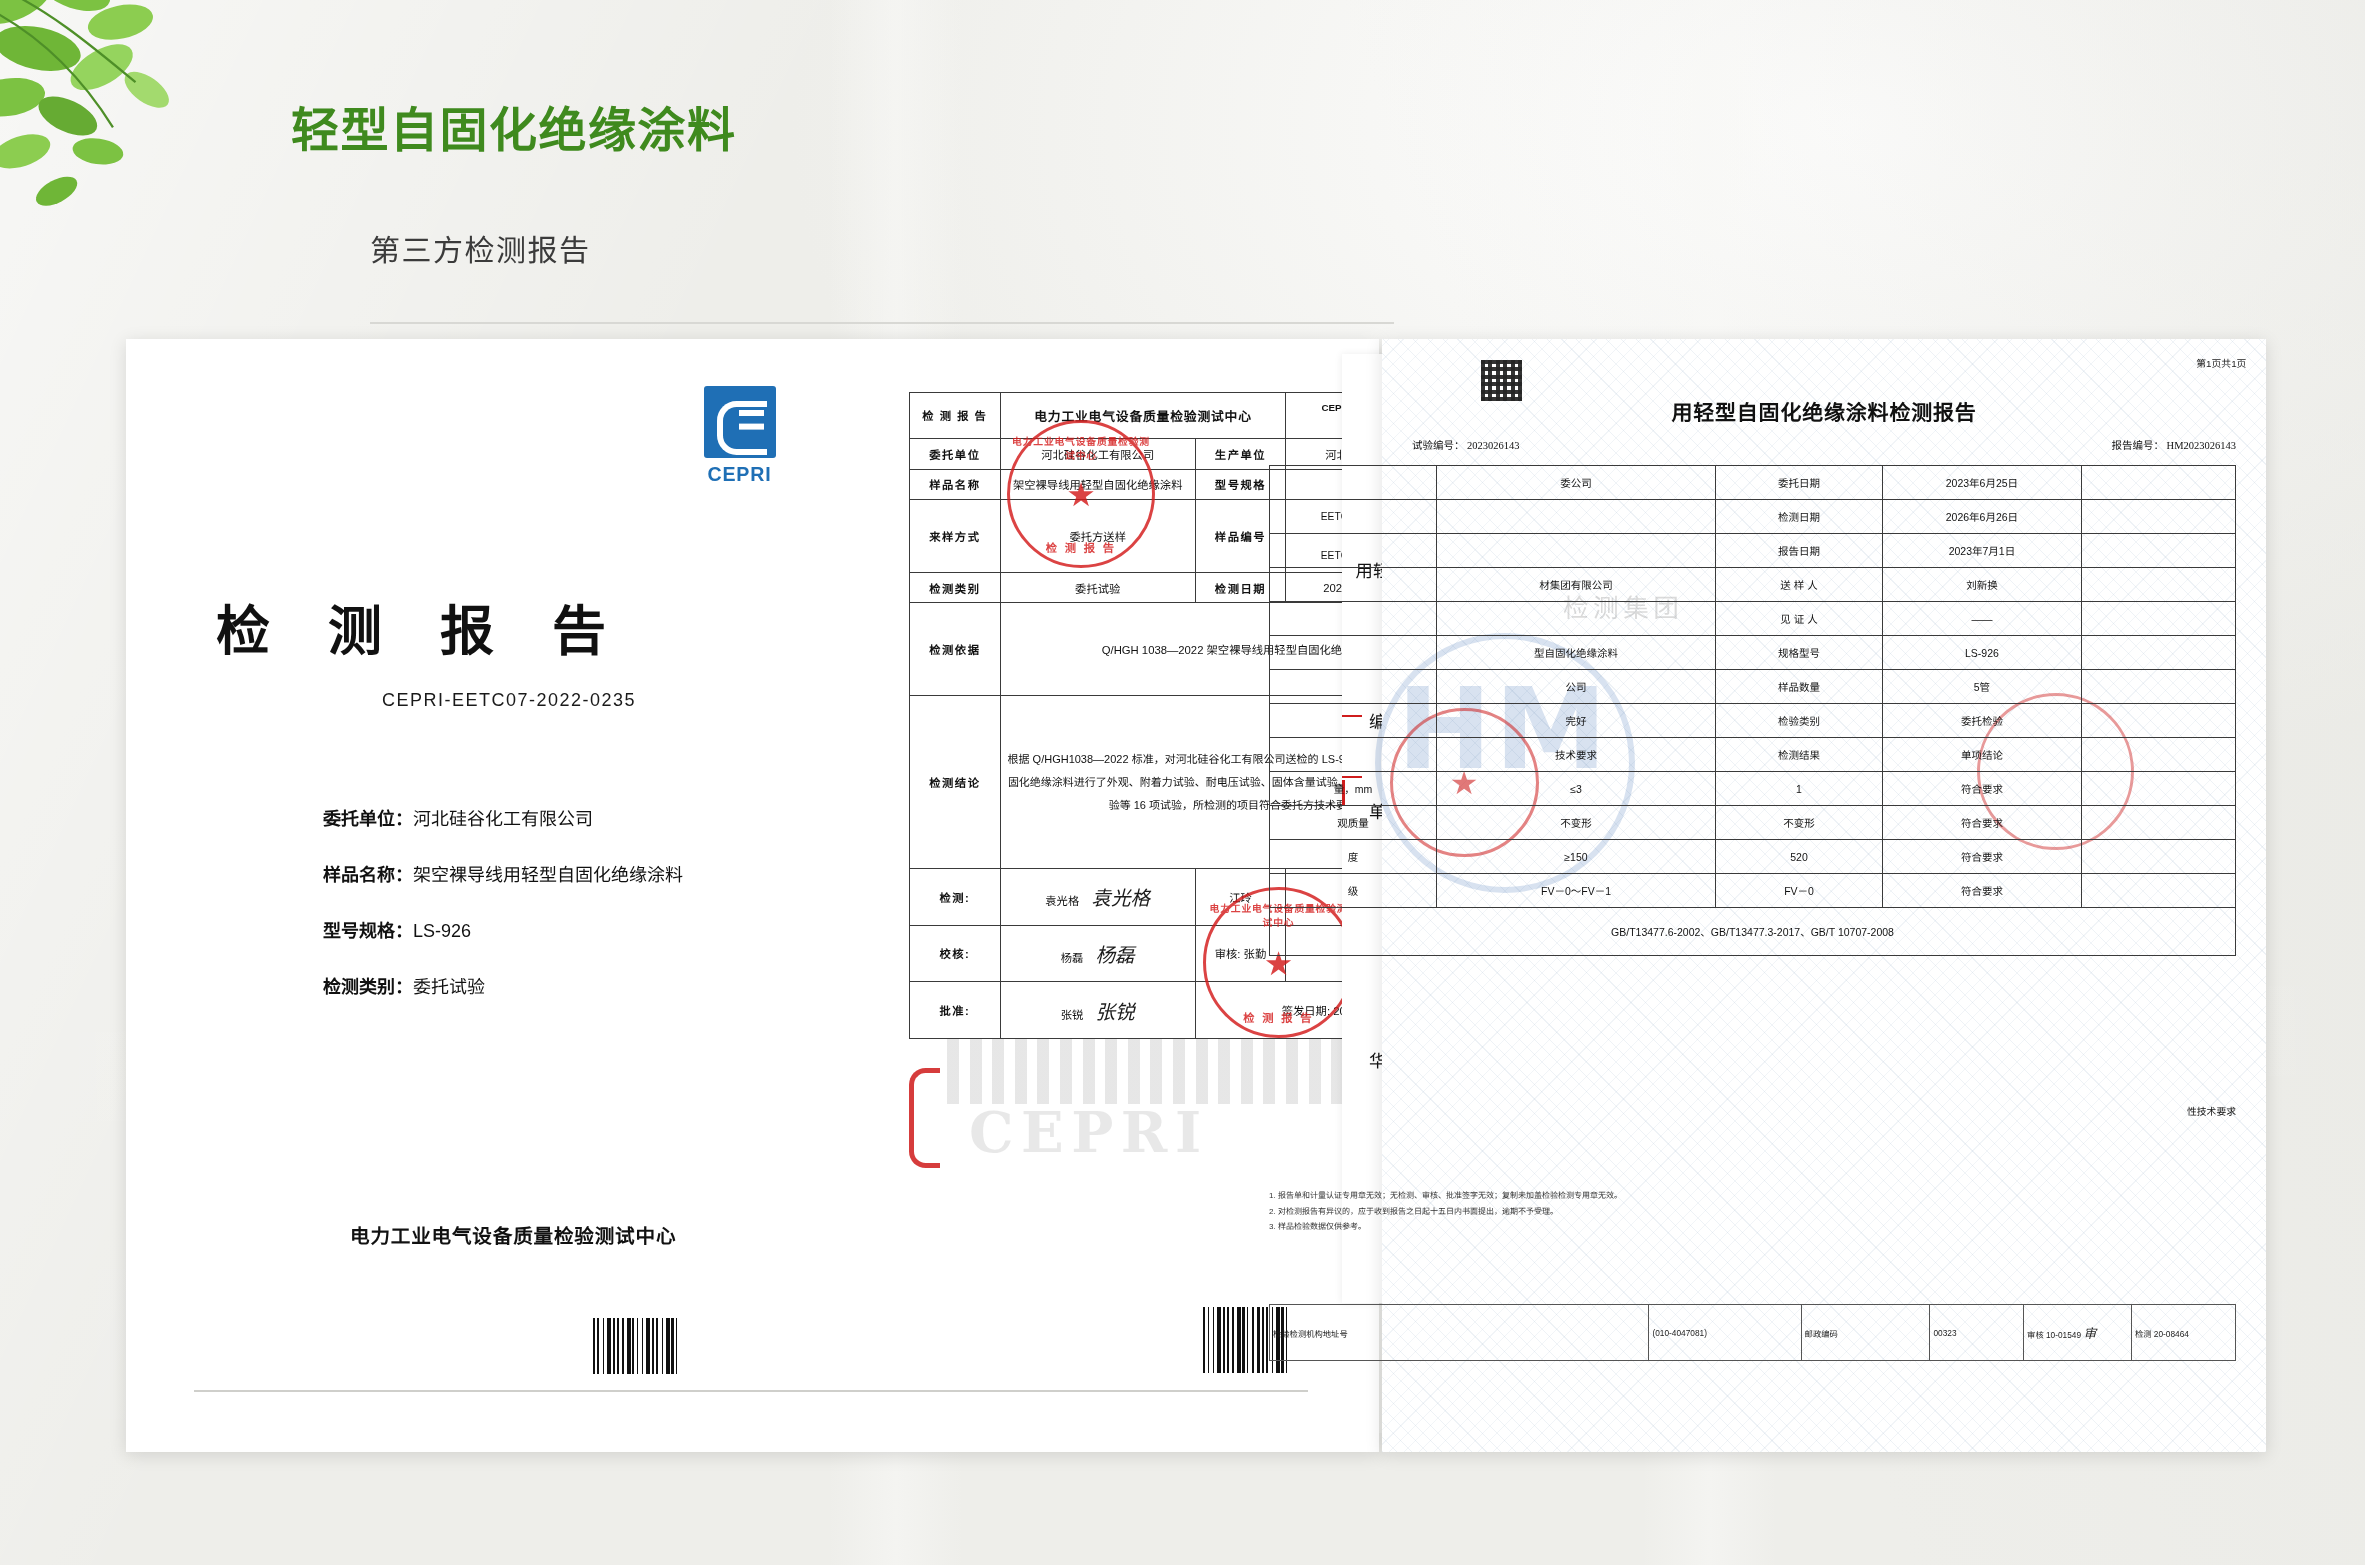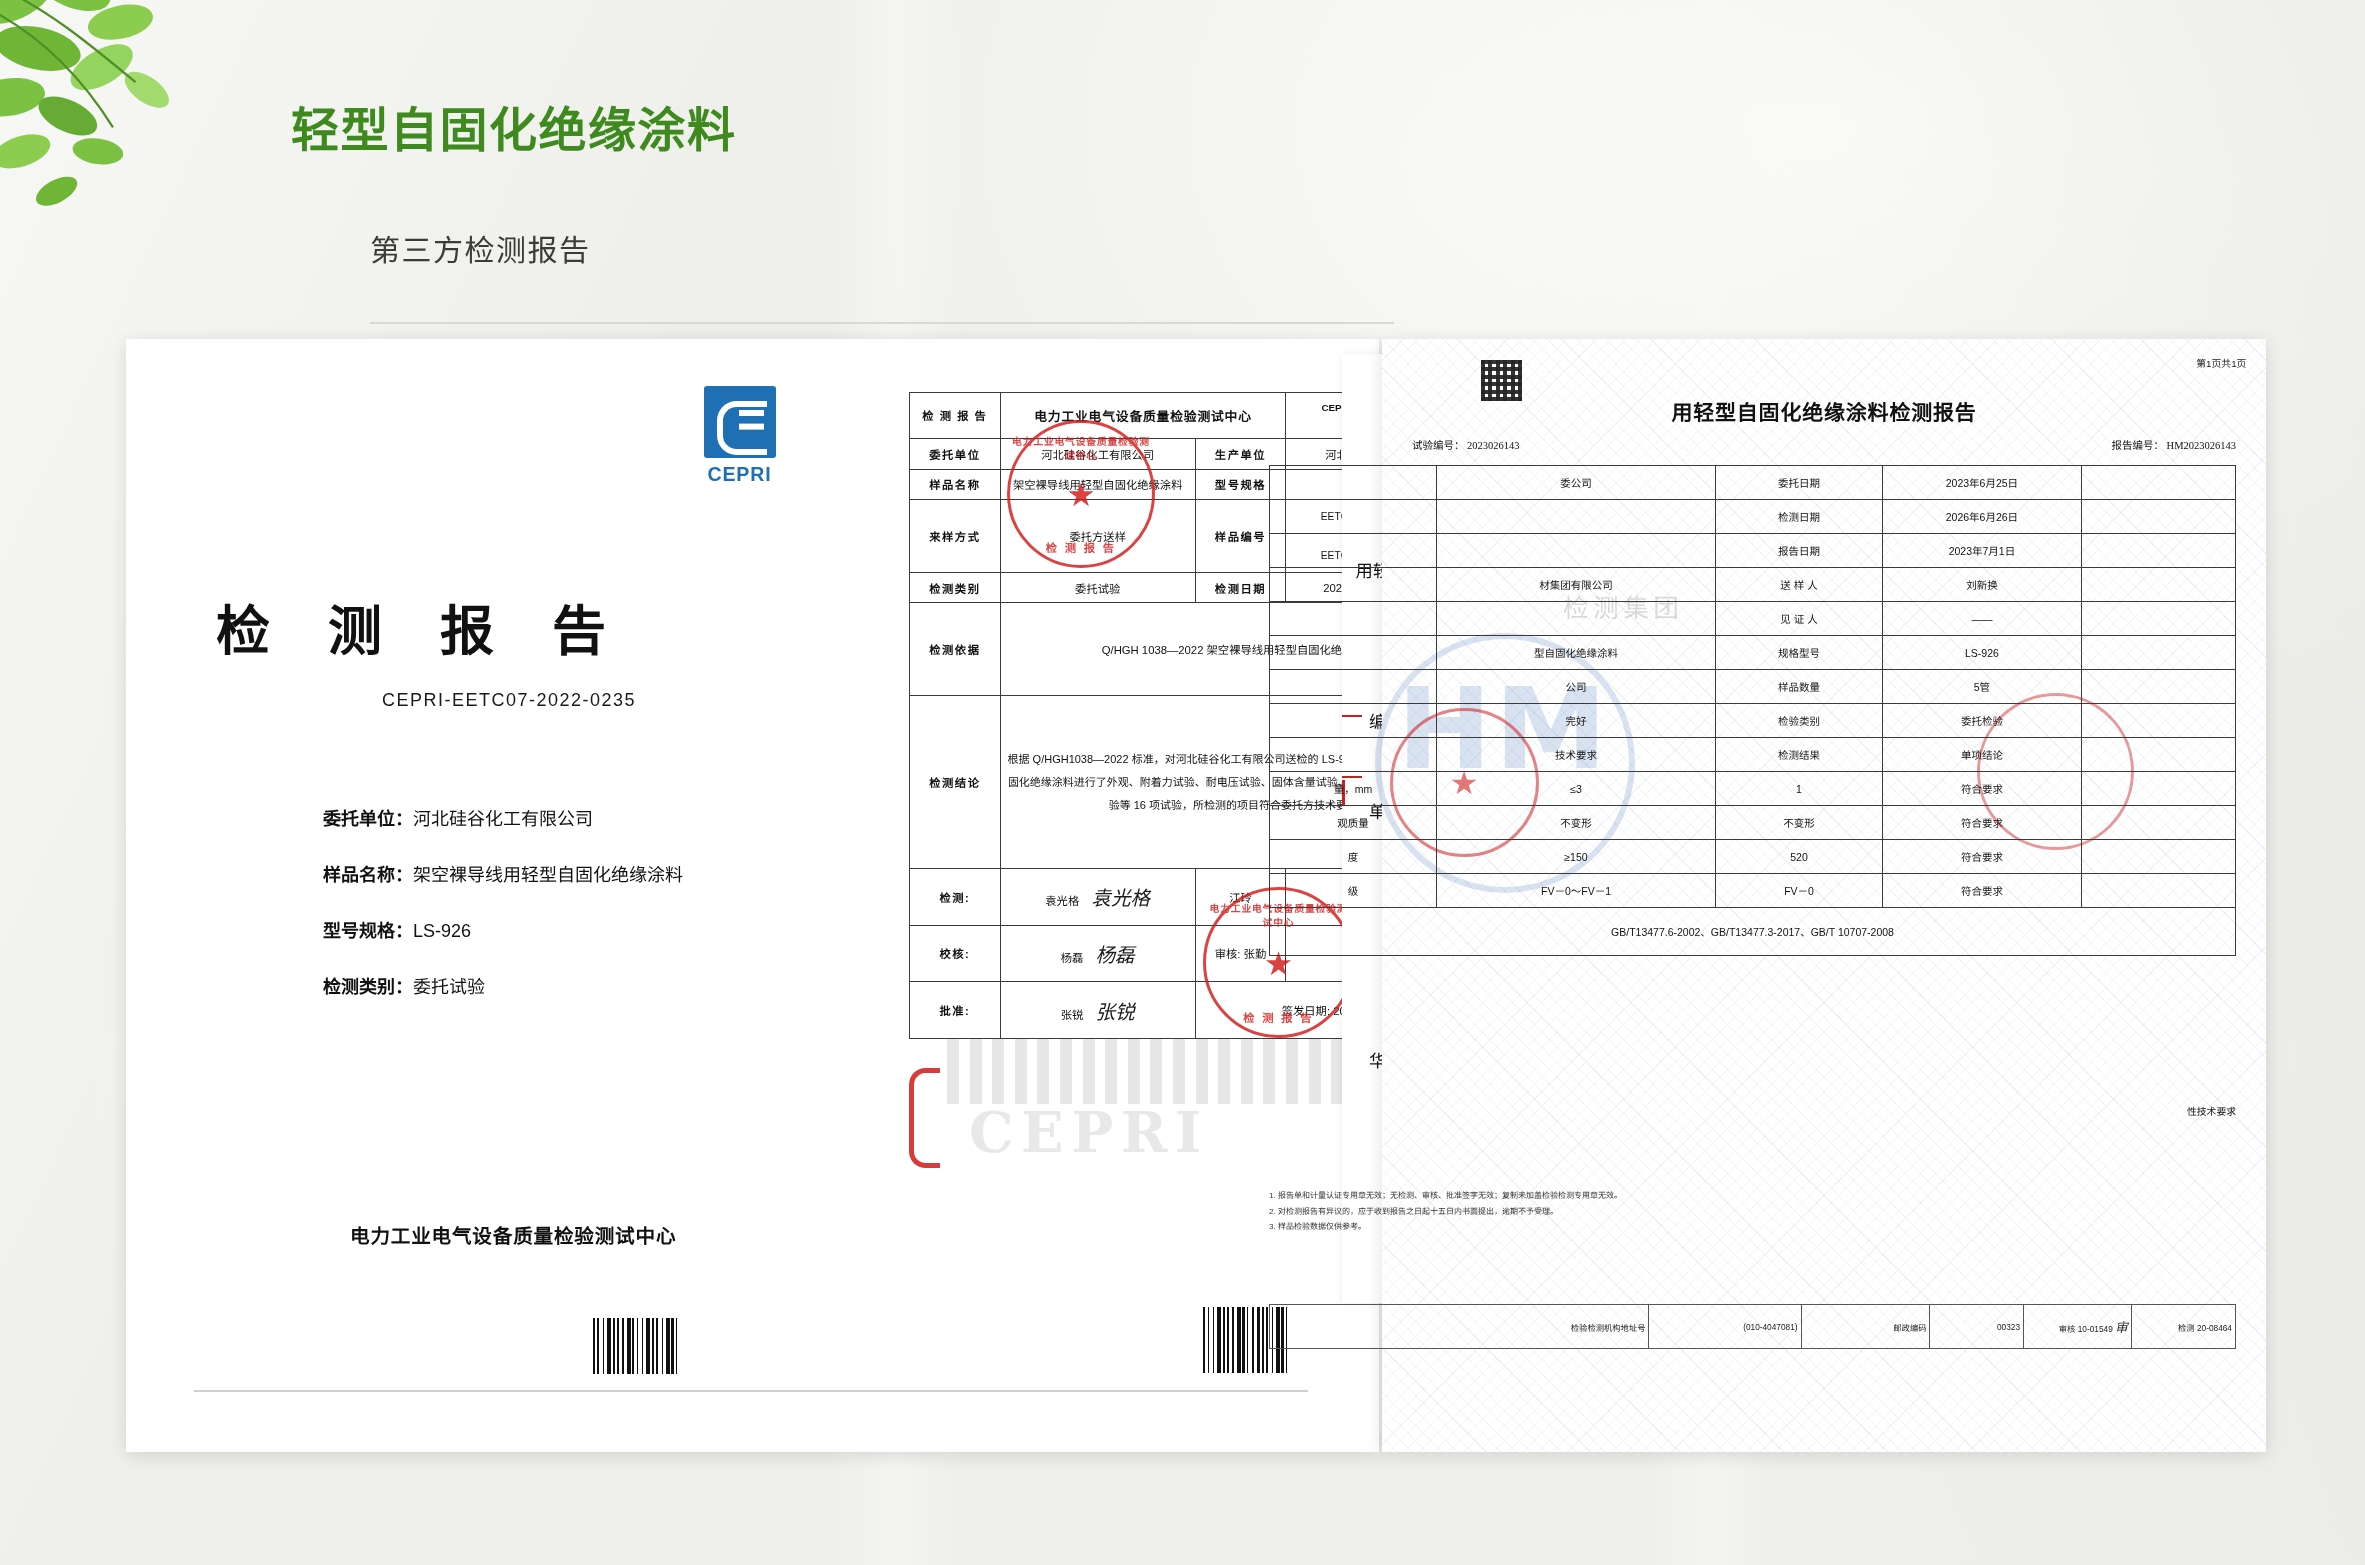--- a/index.html
+++ b/index.html
@@ -420,22 +420,22 @@
     position: absolute;
     left: -113px;
     top: 965px;
     width: 967px;
     border-collapse: collapse;
     font-size: 8.3px;
   }
   .hm-foot-table td {
     border: 0.8px solid #555;
     height: 41px;
-    text-align: right;
-    padding: 1px 3px;
+    text-align: left;
+    padding: 7px 3px;
   }
   .hm-watermark {
     position: absolute;
     left: 15px; top: 324px;
     font-size: 113px;
     font-weight: bold;
     color: rgba(60,110,180,0.20);
     letter-spacing: 3px;
     font-family: "DejaVu Sans", sans-serif;
   }

